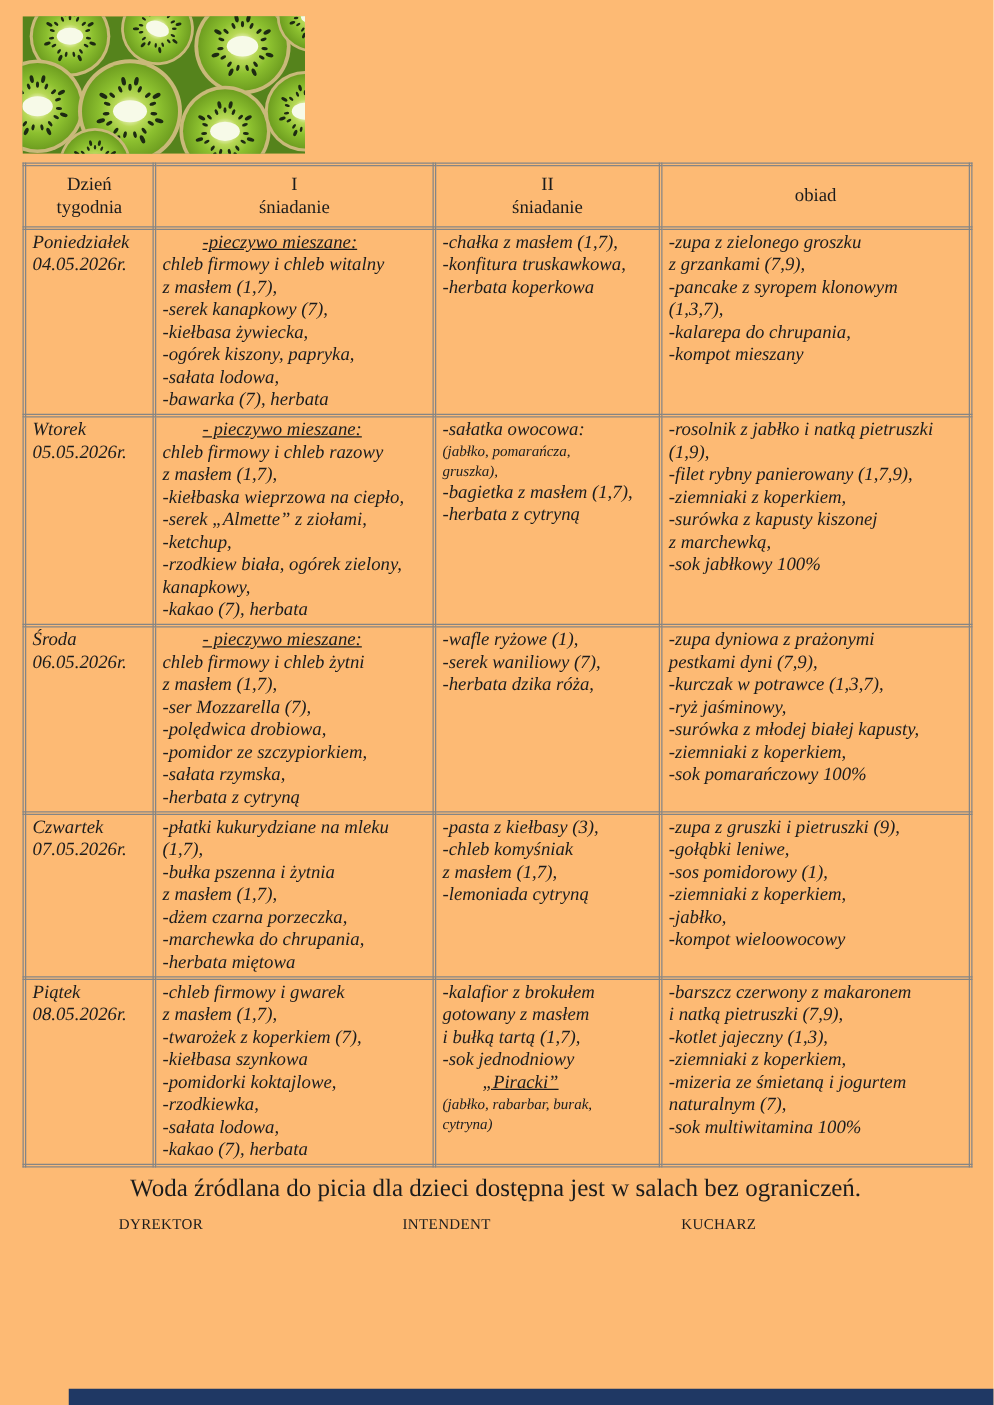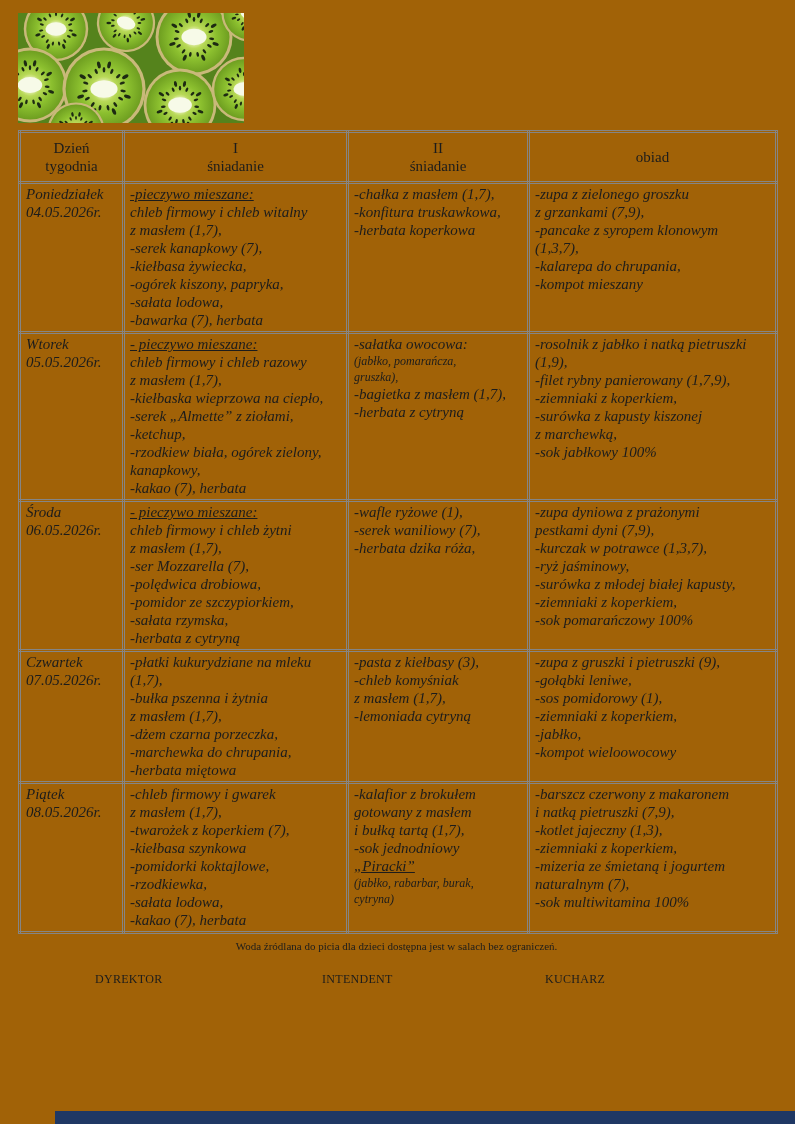--- a/index.html
+++ b/index.html
@@ -1,39 +1,39 @@
 <!DOCTYPE html>
 <html lang="pl"><head>
 <meta charset="utf-8">
 <style>
   html,body{margin:0;padding:0;background:#ffffff;}
   .page{
-    position:relative;width:795px;height:1124px;background:#a16207;
+    position:relative;width:795px;height:1124px;background:#fdba74;
     font-family:"Liberation Serif","DejaVu Serif",serif;color:#1c1c1c;
     overflow:hidden;
   }
   .kiwi-photo{position:absolute;left:18px;top:13px;width:226px;height:110px;display:block;}
   table.menu{
     position:absolute;left:18px;top:130px;width:757px;
     border-collapse:collapse;table-layout:fixed;
   }
   table.menu th, table.menu td{
     border:3px double #858585;
     vertical-align:top;
     font-size:15px;
   }
   table.menu th{
     text-align:center;vertical-align:middle;font-weight:normal;
     height:44px;line-height:18px;padding:2px 3px;
   }
   table.menu td{padding:1px 4px 2px 5px;line-height:18px;font-style:italic;}
   .line{white-space:nowrap;}
   .line.small{font-size:12px;line-height:16px;}
-  .ul{text-decoration:underline;}
-  .water-note{position:absolute;top:940px;left:18px;width:757px;text-align:center;font-size:11px;}
+  .ul{text-decoration:underline;margin-left:32px;}
+  .water-note{position:absolute;top:940px;left:18px;width:757px;text-align:center;font-size:20px;}
   .sig{position:absolute;top:972px;font-size:12px;letter-spacing:0.3px;}
   .sig-1{left:95px;}
   .sig-2{left:322px;}
   .sig-3{left:545px;}
   .disclaimer{position:absolute;top:1045px;left:0;width:795px;text-align:center;font-size:15px;}
   .accent-bar{position:absolute;left:55px;right:0;bottom:0;height:13px;background:#1f3864;}
 </style>
 </head>
 <body>
 

